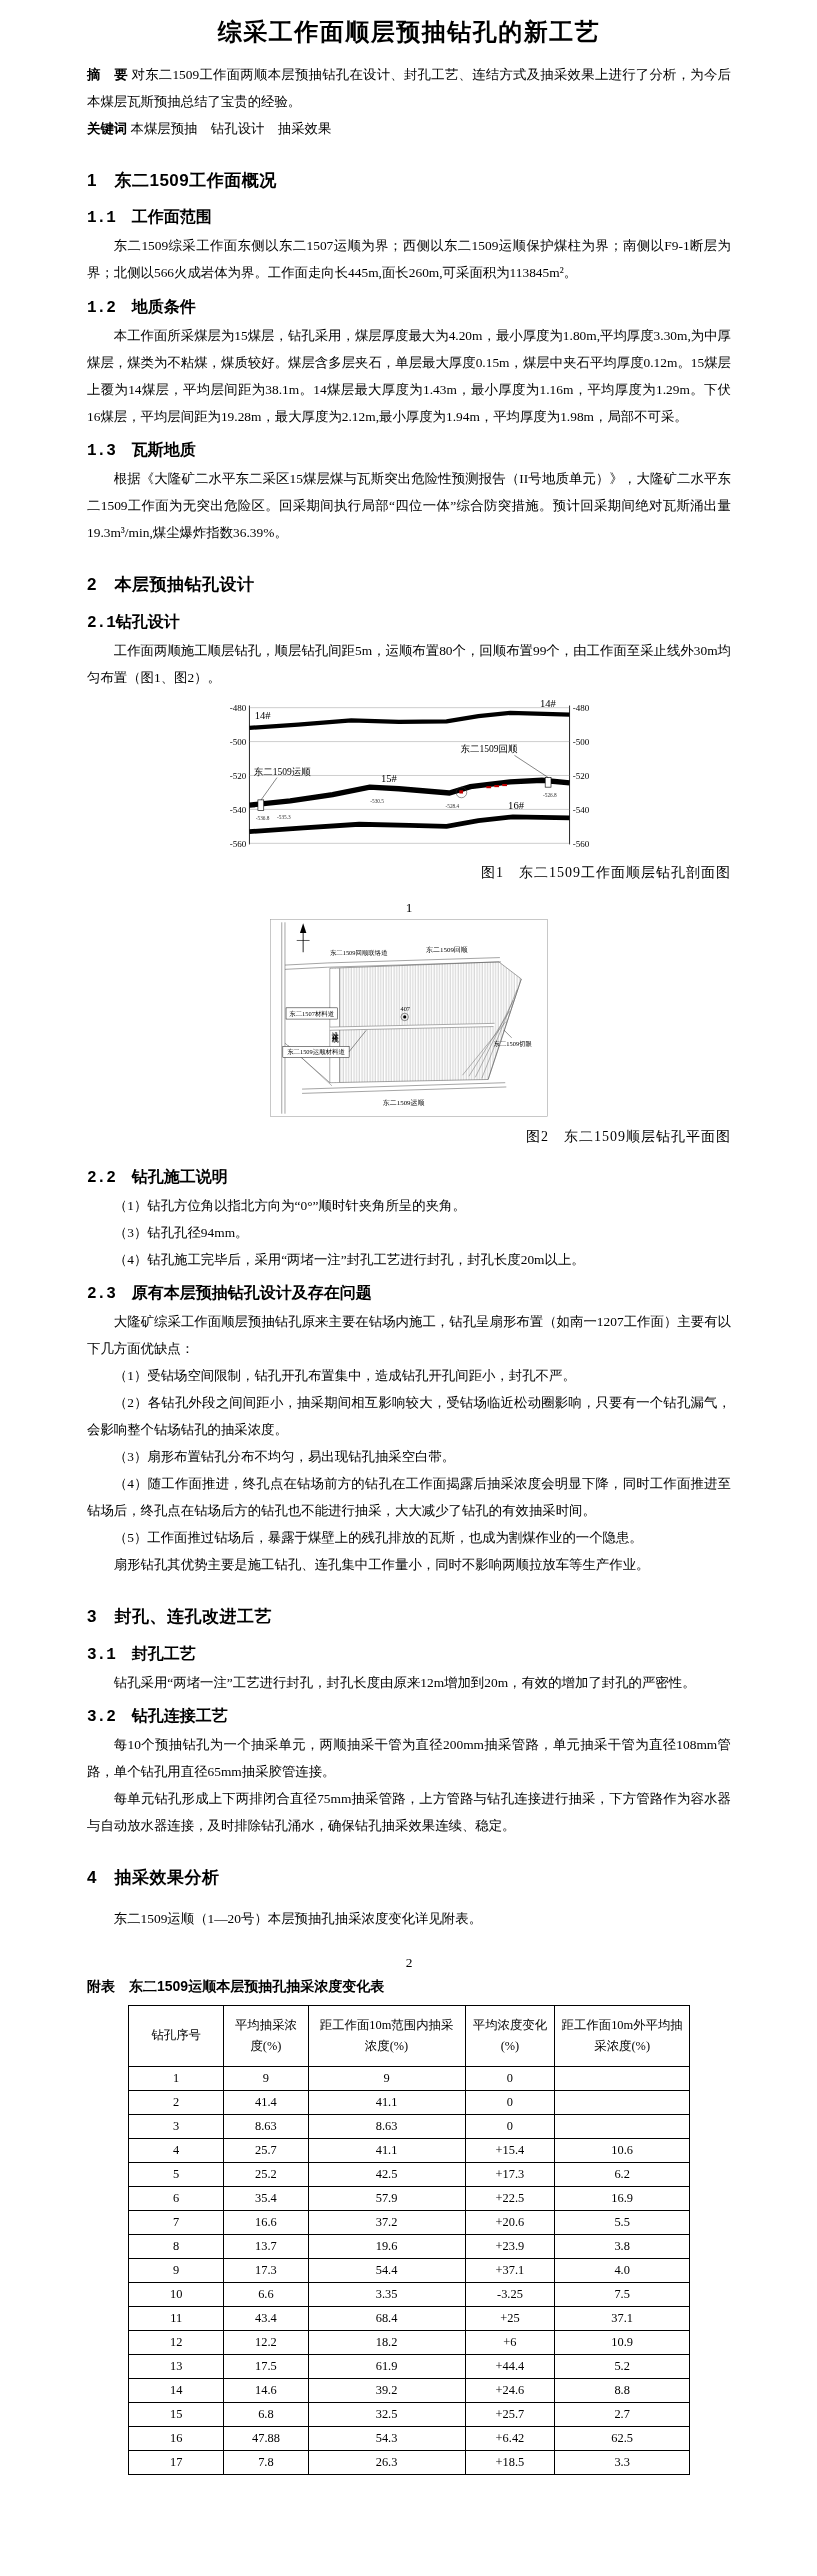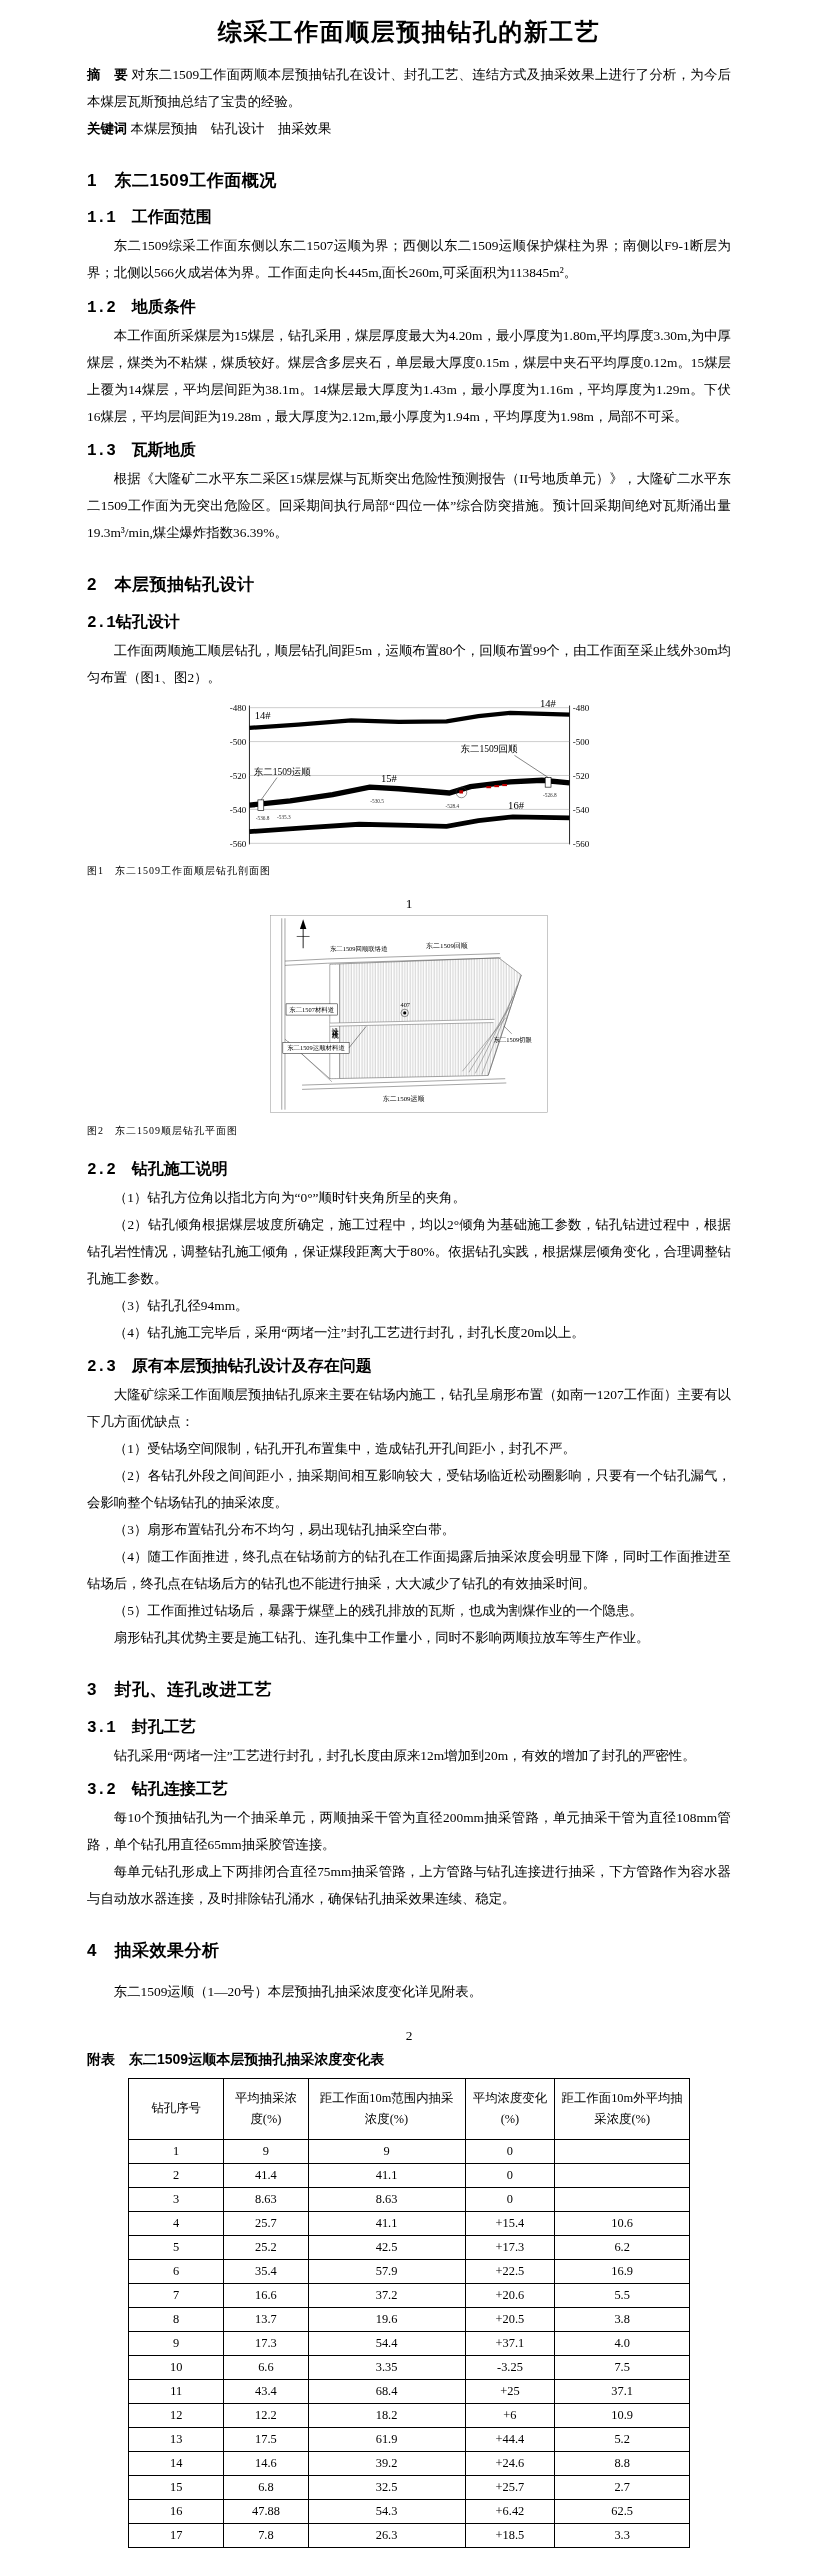--- a/index.html
+++ b/index.html
@@ -25,21 +25,21 @@
     font-family:"Liberation Sans","DejaVu Sans",sans-serif;font-weight:bold;
     font-size:17px;margin:27px 0 15.5px 0;letter-spacing:0.5px;
   }
   .h2{
     font-family:Liberation Mono, monospace;font-weight:bold;
     font-size:16px;margin:10.3px 0 4.1px 0;
   }
   .page-num{ text-align:center;font-size:13.4px;margin:13.4px 0 3.1px 0;}
   figure{margin:0;}
   .fig-wrap{text-align:center;margin:7.2px 0 0 0;}
-  .fig-caption{text-align:left;font-size:10px;margin:9.3px 0 0 0;letter-spacing:1px;}
+  .fig-caption{text-align:right;font-size:14px;margin:9.3px 0 0 0;letter-spacing:1px;}
   .table-caption{
     text-align:left;font-size:14px;margin:7.2px 0 0 0;
     font-family:"Liberation Sans","DejaVu Sans",sans-serif;font-weight:bold;
   }
   table.data-table{
     border-collapse:collapse;width:562px;margin:9.3px auto 0 auto;
     font-size:12.4px;text-align:center;border:1px solid #000;
   }
   table.data-table th{
     border:0.5px solid #000;border-top:1px solid #000;border-bottom:1px solid #000;
@@ -182,21 +182,20 @@
       <circle cx="252" cy="183" r="7" fill="none" stroke="#000" stroke-width="0.8"></circle>
       <line x1="452" y1="222" x2="438" y2="208" stroke="#000" stroke-width="0.8"></line>
       <text x="418" y="238" font-size="12">东二1509切眼</text>
       <text x="250" y="348" font-size="13" text-anchor="middle">东二1509运顺</text>
     </svg>
     <figcaption class="fig-caption">图2　东二1509顺层钻孔平面图</figcaption>
   </figure>
 
   <div class="h2" style="margin-top:20.6px;">2.2　钻孔施工说明</div>
   <p class="para">（1）钻孔方位角以指北方向为“0°”顺时针夹角所呈的夹角。</p>
-  <p class="para">（2）钻孔倾角根据煤层坡度所确定，施工过程中，均以2°倾角为基础施工参数，钻孔钻进过程中，根据钻孔岩性情况，调整钻孔施工倾角，保证煤段距离大于80%。依据钻孔实践，根据煤层倾角变化，合理调整钻孔施工参数。</p>
   <p class="para">（3）钻孔孔径94mm。</p>
   <p class="para">（4）钻孔施工完毕后，采用“两堵一注”封孔工艺进行封孔，封孔长度20m以上。</p>
 
   <div class="h2">2.3　原有本层预抽钻孔设计及存在问题</div>
   <p class="para">大隆矿综采工作面顺层预抽钻孔原来主要在钻场内施工，钻孔呈扇形布置（如南一1207工作面）主要有以下几方面优缺点：</p>
   <p class="para">（1）受钻场空间限制，钻孔开孔布置集中，造成钻孔开孔间距小，封孔不严。</p>
   <p class="para">（2）各钻孔外段之间间距小，抽采期间相互影响较大，受钻场临近松动圈影响，只要有一个钻孔漏气，会影响整个钻场钻孔的抽采浓度。</p>
   <p class="para">（3）扇形布置钻孔分布不均匀，易出现钻孔抽采空白带。</p>
   <p class="para">（4）随工作面推进，终孔点在钻场前方的钻孔在工作面揭露后抽采浓度会明显下降，同时工作面推进至钻场后，终孔点在钻场后方的钻孔也不能进行抽采，大大减少了钻孔的有效抽采时间。</p>
   <p class="para">（5）工作面推过钻场后，暴露于煤壁上的残孔排放的瓦斯，也成为割煤作业的一个隐患。</p>
@@ -279,21 +278,21 @@
           <td>7</td>
           <td>16.6</td>
           <td>37.2</td>
           <td>+20.6</td>
           <td>5.5</td>
         </tr>
         <tr>
           <td>8</td>
           <td>13.7</td>
           <td>19.6</td>
-          <td>+20.5</td>
+          <td>+23.9</td>
           <td>3.8</td>
         </tr>
         <tr>
           <td>9</td>
           <td>17.3</td>
           <td>54.4</td>
           <td>+37.1</td>
           <td>4.0</td>
         </tr>
         <tr>

